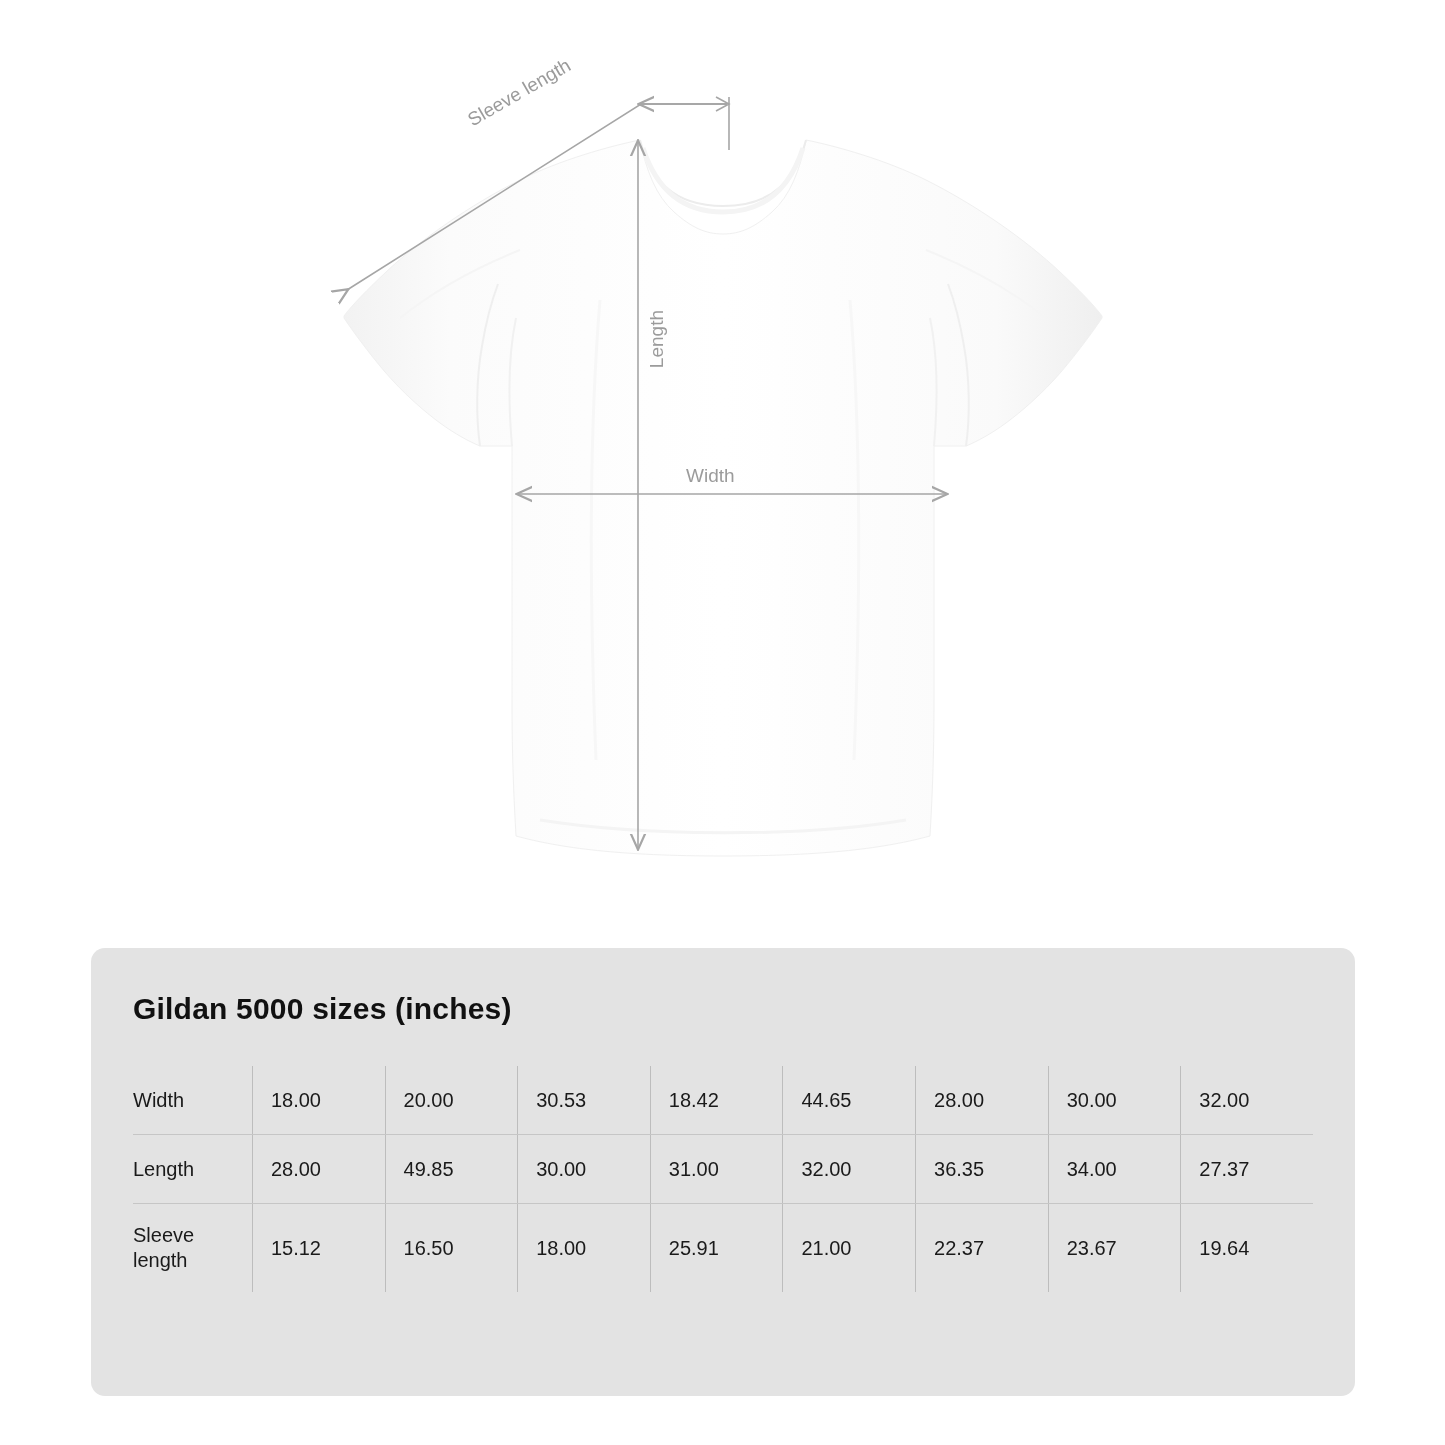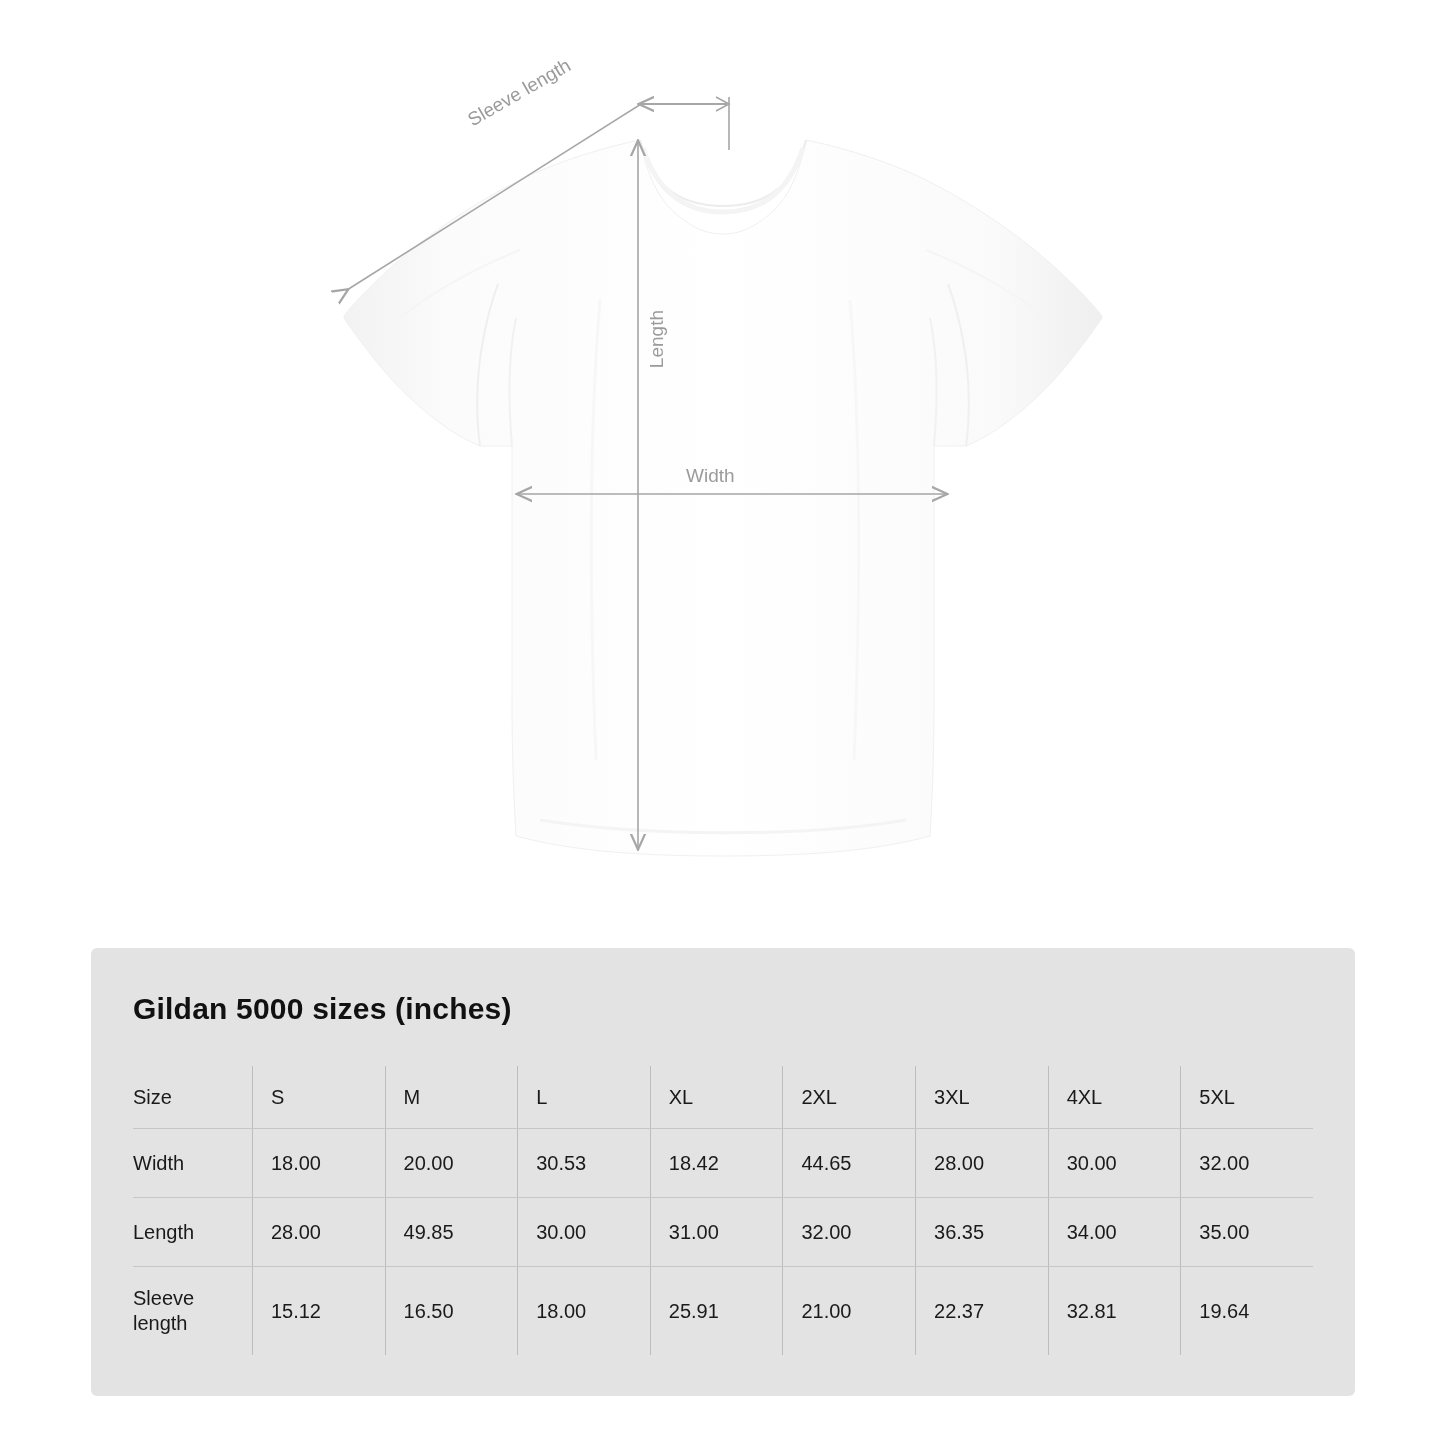--- a/index.html
+++ b/index.html
@@ -60,21 +60,21 @@
   }
 
   
   .chart-panel {
     position: absolute;
     left: 91px;
     top: 948px;
     width: 1264px;
     height: 448px;
     background: #e3e3e3;
-    border-radius: 6px;
+    border-radius: 14px;
   }
   .chart-title {
     position: absolute;
     left: 42px;
     top: 44px;
     font-size: 30px;
     font-weight: bold;
     color: #111111;
     letter-spacing: 0.2px;
   }
@@ -228,31 +228,20 @@
     <div class="dim-label label-sleeve">Sleeve length</div>
     <div class="dim-label label-length">Length</div>
     <div class="dim-label label-width">Width</div>
   </div>
 
   <div class="chart-panel">
     <div class="chart-title">Gildan 5000 sizes (inches)</div>
 
     <table class="size-table">
       <tbody>
-        <tr class="hdr-row">
-          <td class="row-head">Size</td>
-          <td class="hdr-cell first-col">S</td>
-          <td class="hdr-cell">M</td>
-          <td class="hdr-cell">L</td>
-          <td class="hdr-cell">XL</td>
-          <td class="hdr-cell">2XL</td>
-          <td class="hdr-cell">3XL</td>
-          <td class="hdr-cell">4XL</td>
-          <td class="hdr-cell">5XL</td>
-        </tr>
 
         <tr class="body-row">
           <td class="row-head">Width</td>
           <td class="val-cell first-col">18.00</td>
           <td class="val-cell">20.00</td>
           <td class="val-cell">30.53</td>
           <td class="val-cell">18.42</td>
           <td class="val-cell">44.65</td>
           <td class="val-cell">28.00</td>
           <td class="val-cell">30.00</td>
@@ -261,34 +250,34 @@
 
         <tr class="body-row">
           <td class="row-head">Length</td>
           <td class="val-cell first-col">28.00</td>
           <td class="val-cell">49.85</td>
           <td class="val-cell">30.00</td>
           <td class="val-cell">31.00</td>
           <td class="val-cell">32.00</td>
           <td class="val-cell">36.35</td>
           <td class="val-cell">34.00</td>
-          <td class="val-cell">35.00</td>
+          <td class="val-cell">27.37</td>
         </tr>
 
         <tr class="body-row last">
           <td class="row-head">
             <span>Sleeve</span><br>
             <span>length</span>
           </td>
           <td class="val-cell first-col">15.12</td>
           <td class="val-cell">16.50</td>
           <td class="val-cell">18.00</td>
           <td class="val-cell">25.91</td>
           <td class="val-cell">21.00</td>
           <td class="val-cell">22.37</td>
-          <td class="val-cell">32.81</td>
+          <td class="val-cell">23.67</td>
           <td class="val-cell">19.64</td>
         </tr>
       </tbody>
     </table>
   </div>
 
 </div>
 
 </body></html>

